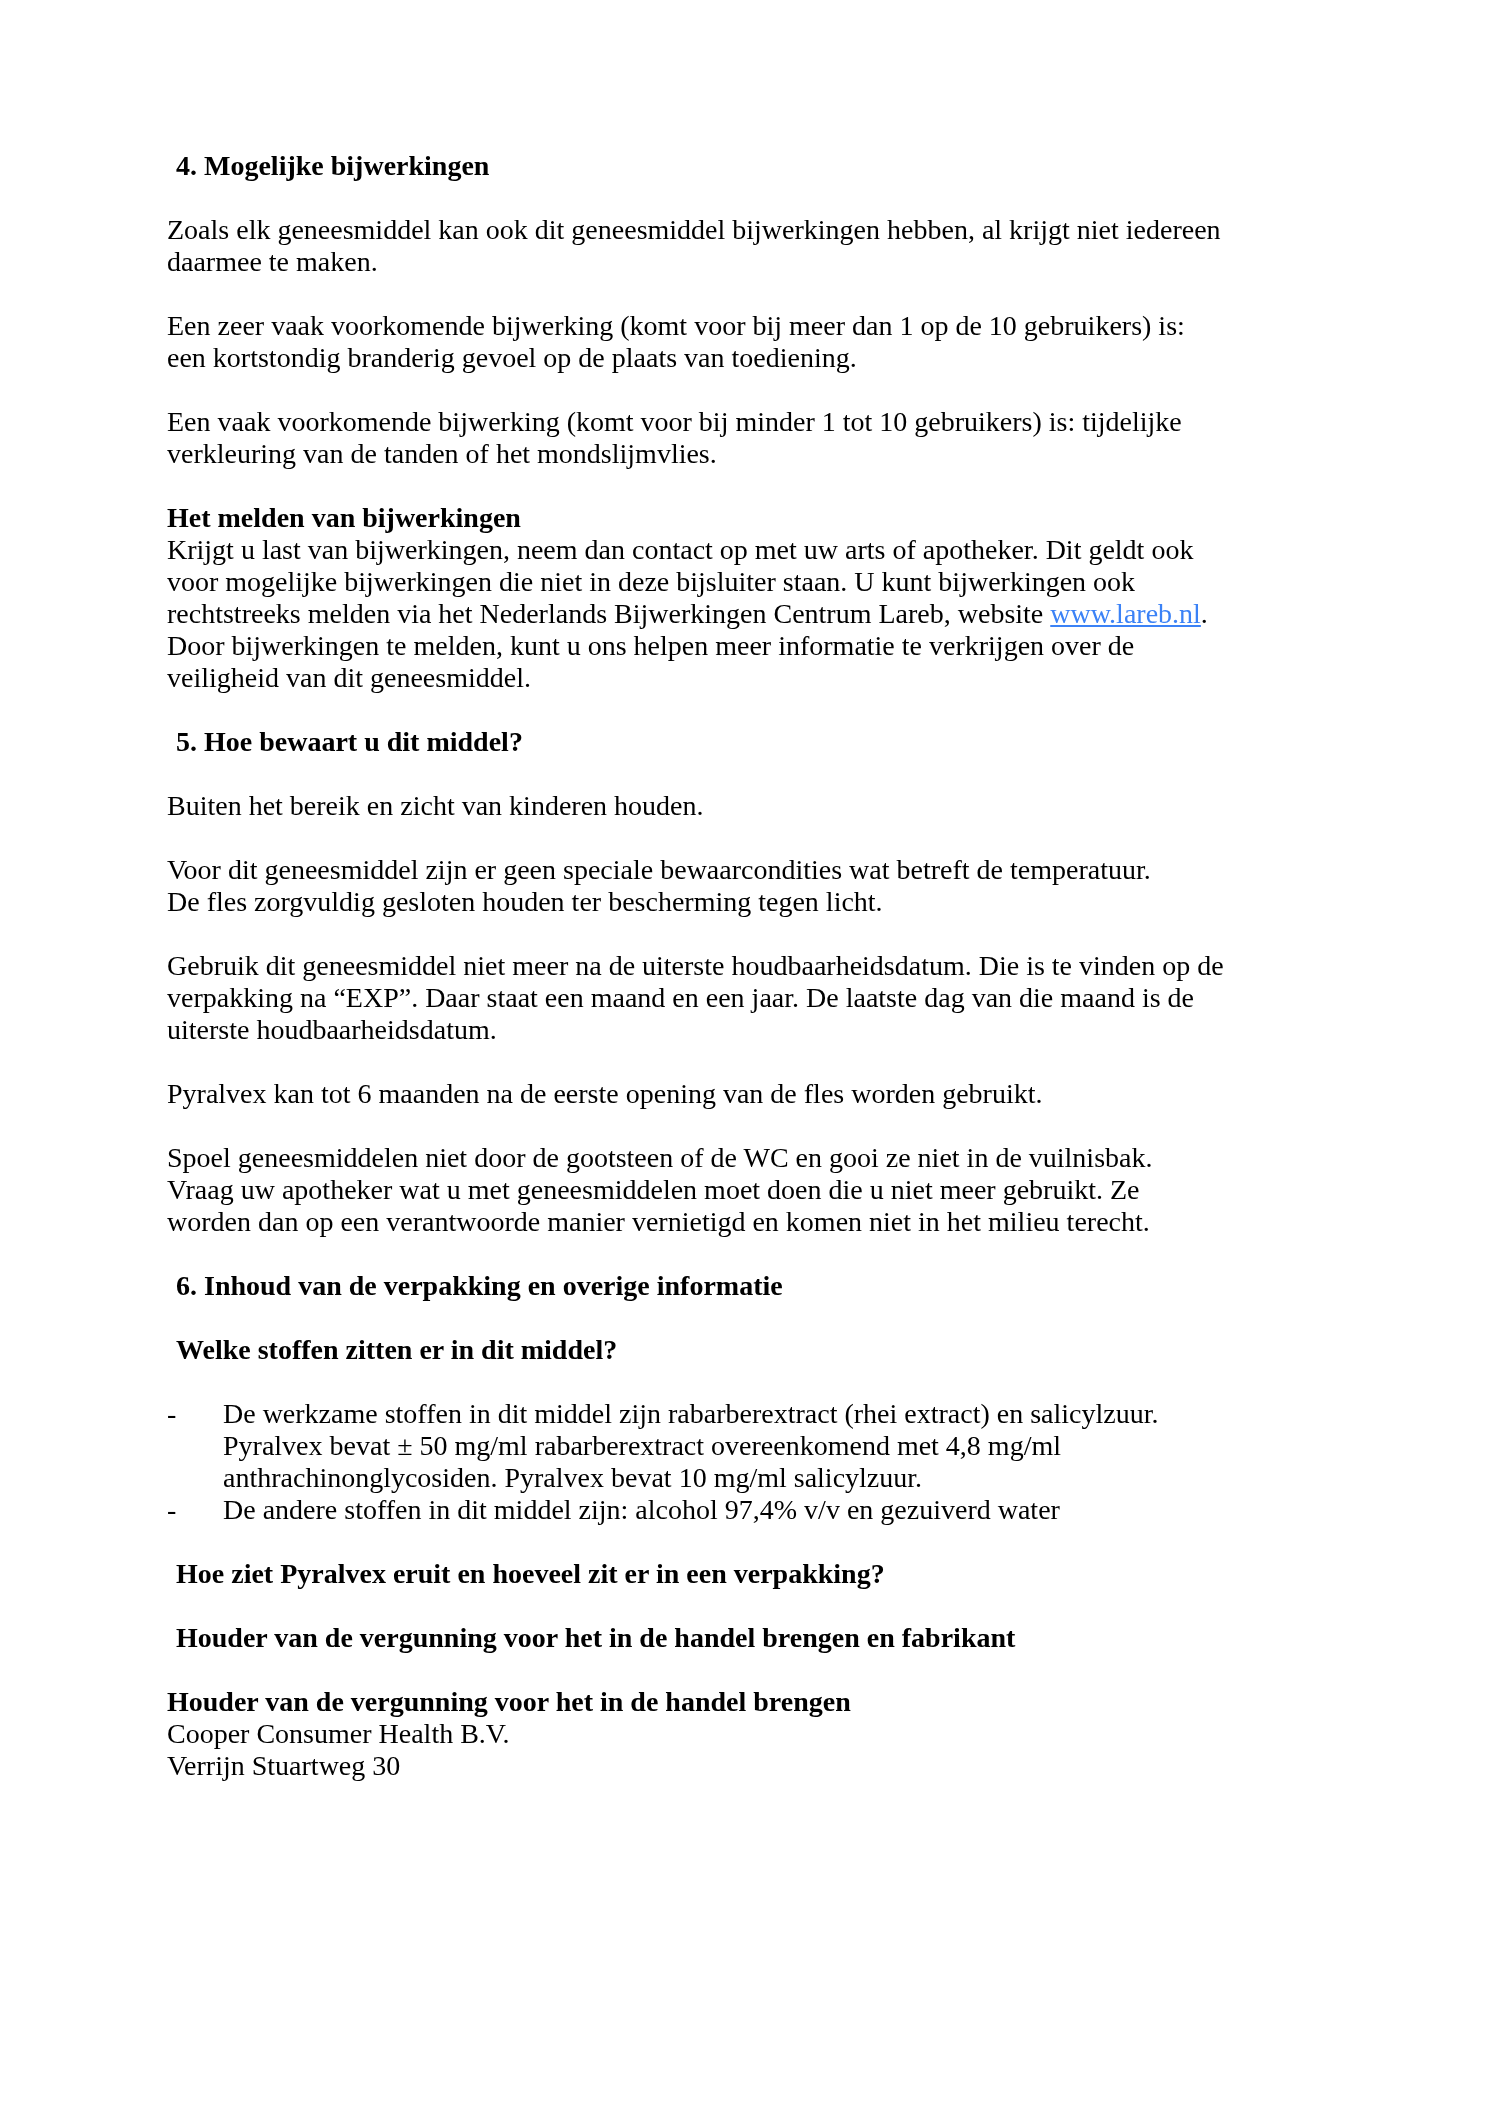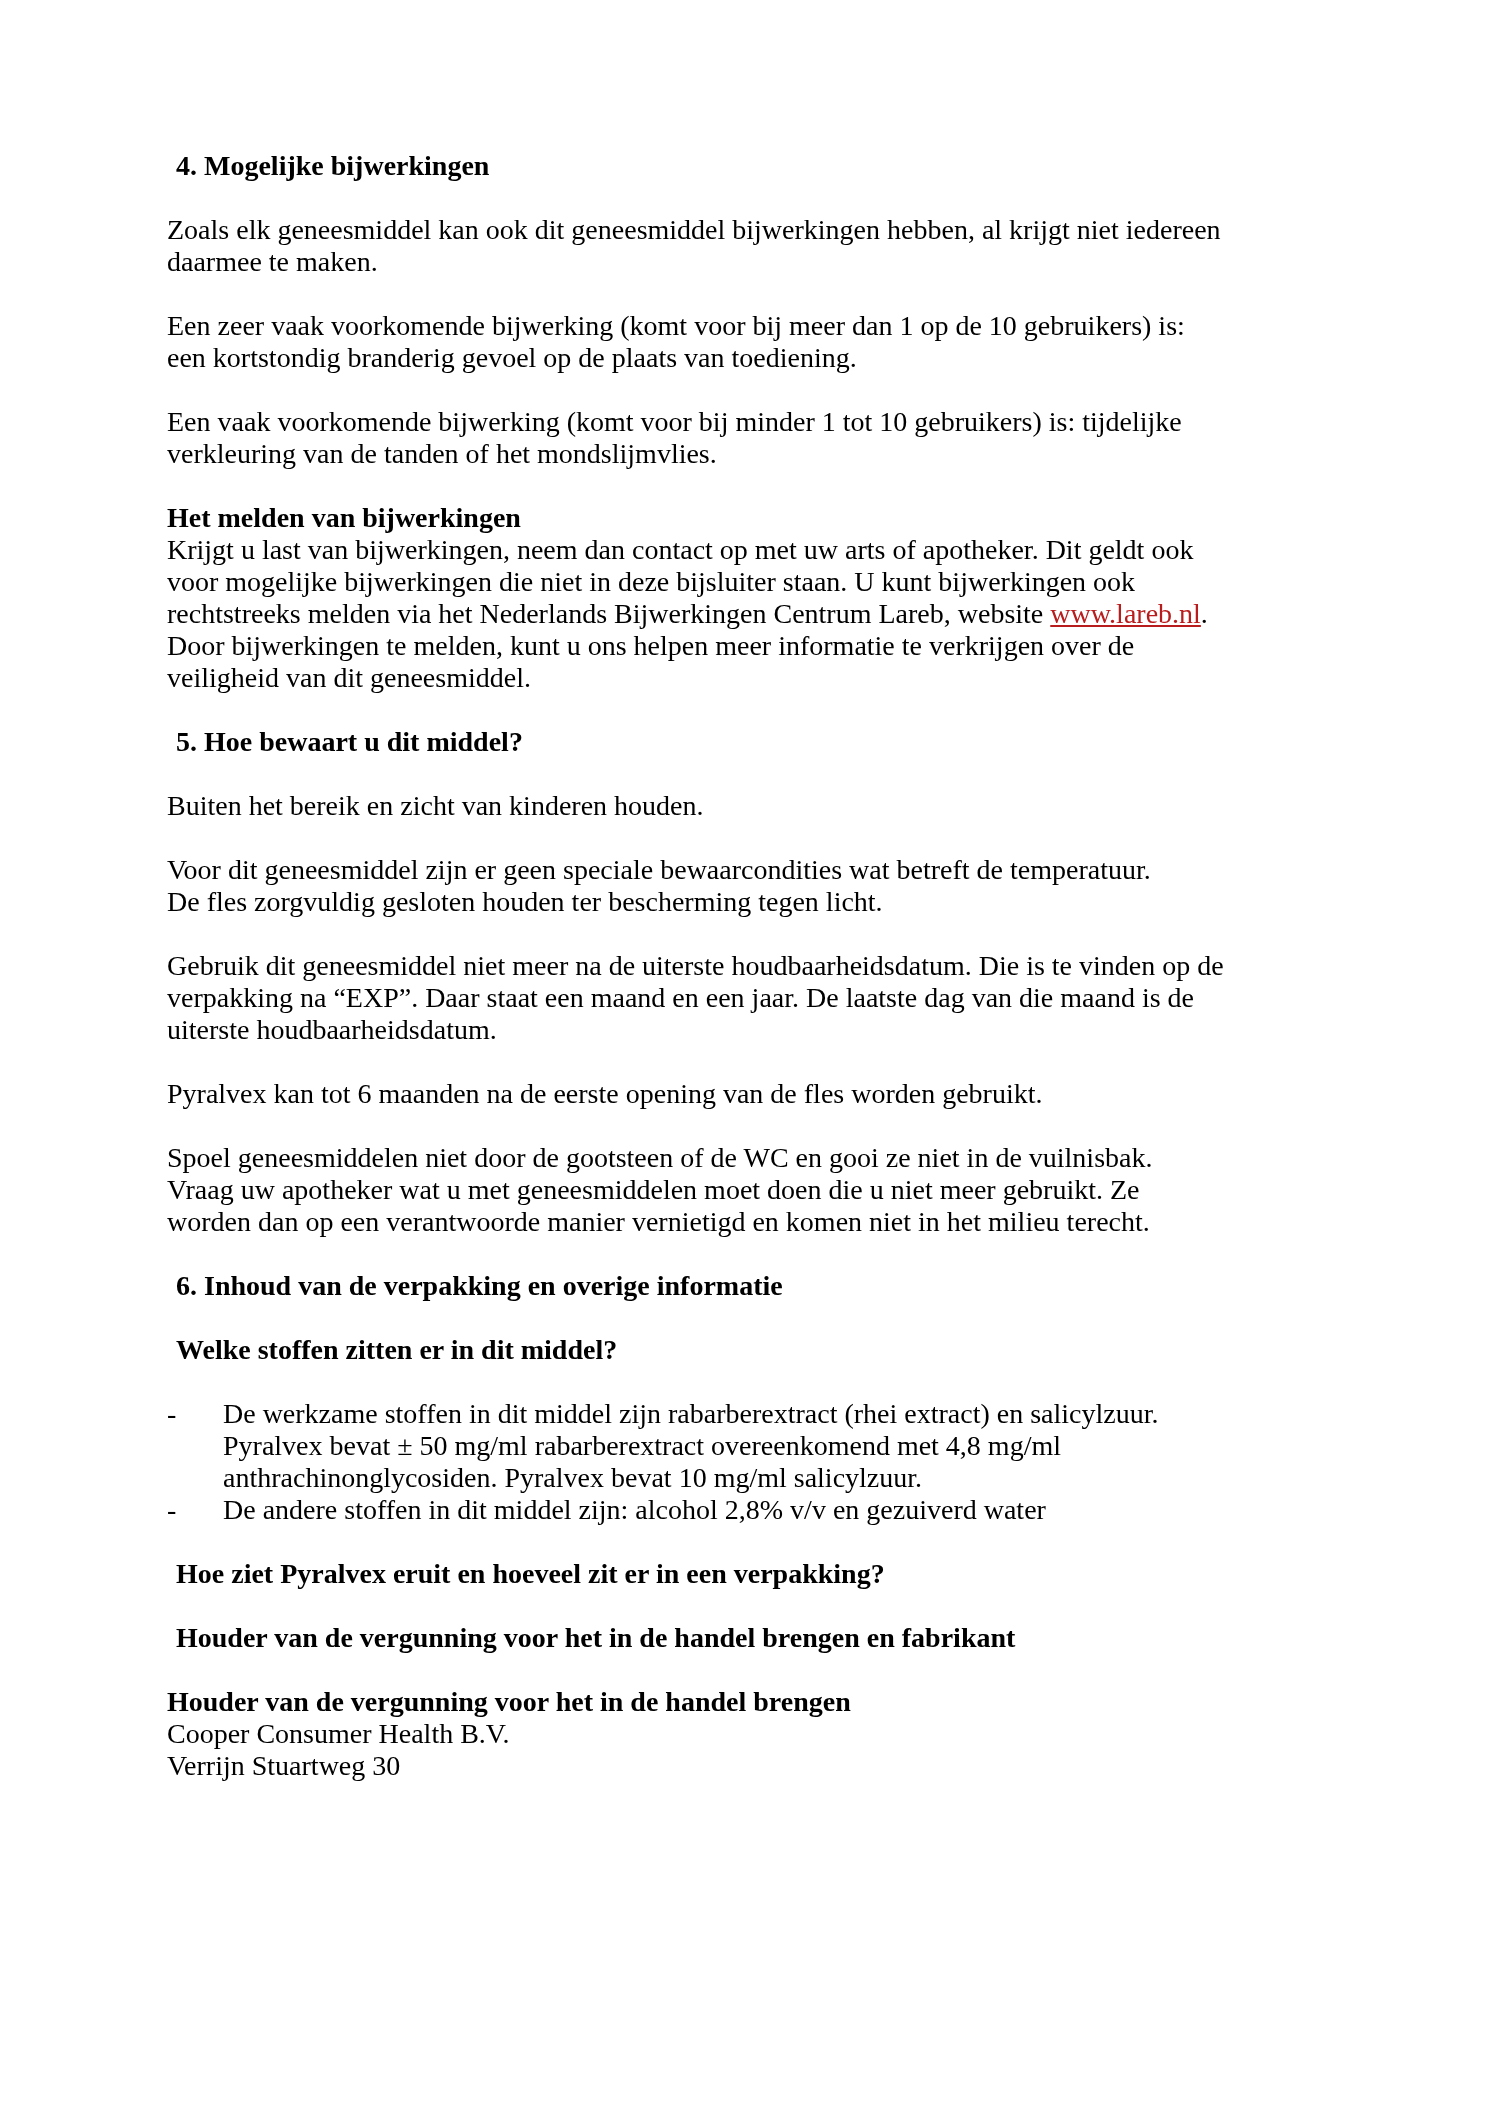--- a/index.html
+++ b/index.html
@@ -31,21 +31,21 @@
   }
   .subheading-tight {
     font-weight: bold;
     margin: 0;
     white-space: pre-line;
   }
   .section-gap {
     margin-top: 32px;
   }
   .doc-link {
-    color: #b91c1c;
+    color: #3b82f6;
     text-decoration: underline;
     cursor: pointer;
   }
   .list {
     margin: 0 0 32px 0;
   }
   .list-item {
     display: flex;
     align-items: flex-start;
   }
@@ -108,21 +108,21 @@
 
   <div class="list">
     <div class="list-item">
       <span class="list-dash">-</span>
       <span class="list-text">De werkzame stoffen in dit middel zijn rabarberextract (rhei extract) en salicylzuur.
 Pyralvex bevat ± 50 mg/ml rabarberextract overeenkomend met 4,8 mg/ml
 anthrachinonglycosiden. Pyralvex bevat 10 mg/ml salicylzuur.</span>
     </div>
     <div class="list-item">
       <span class="list-dash">-</span>
-      <span class="list-text">De andere stoffen in dit middel zijn: alcohol 2,8% v/v en gezuiverd water</span>
+      <span class="list-text">De andere stoffen in dit middel zijn: alcohol 97,4% v/v en gezuiverd water</span>
     </div>
   </div>
 
   <div class="heading">Hoe ziet Pyralvex eruit en hoeveel zit er in een verpakking?</div>
 
 
   <div class="heading">Houder van de vergunning voor het in de handel brengen en fabrikant</div>
 
   <div class="subheading-tight">Houder van de vergunning voor het in de handel brengen</div>
   <p class="address-line">Cooper Consumer Health B.V.</p>

